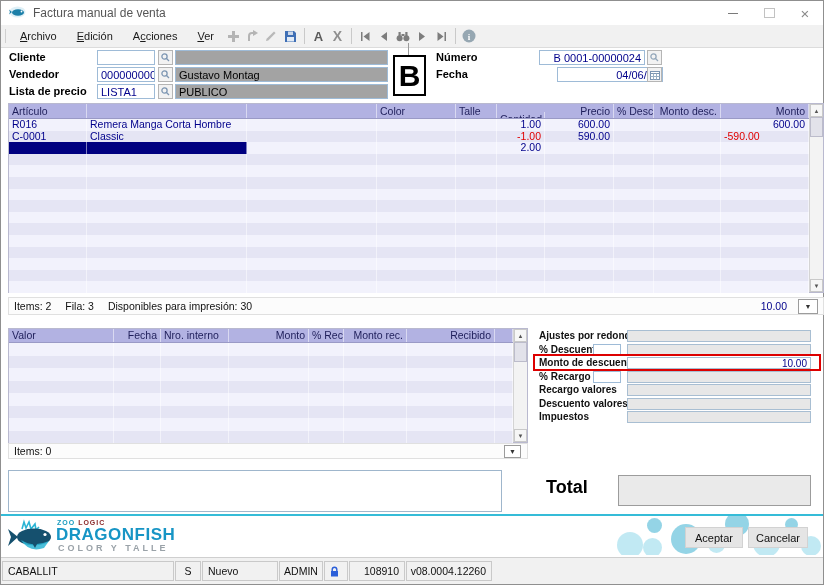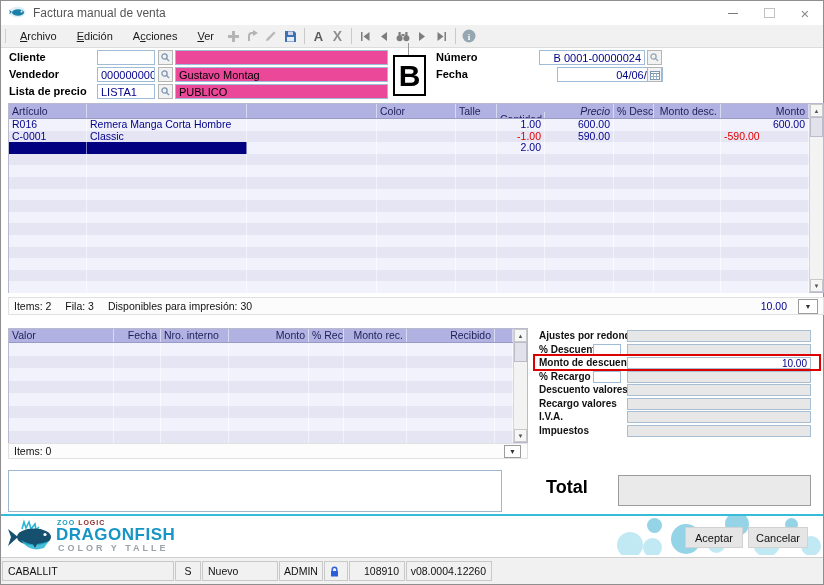--- a/index.html
+++ b/index.html
@@ -20,21 +20,21 @@
   .menu-item{padding:0 10px;color:#1a1a1a;cursor:default;}
   .menu-item u{text-decoration:underline;}
   .tb-sep{width:1px;height:16px;background:#c9c9c9;margin:0 4px;}
   .tb-btn{width:19px;height:18px;display:flex;align-items:center;justify-content:center;}
   .tb-a{font-weight:bold;color:#5a5a5a;font-size:13px;}
   .tb-x{color:#8f8f8f;font-size:14px;font-weight:bold;}
   
   .flabel{font-weight:bold;color:#000;white-space:nowrap;}
   .inp{position:absolute;height:15px;border:1px solid #9ebbd7;background:#fff;box-sizing:border-box;
        display:flex;align-items:center;padding:0 3px;font-size:11px;white-space:nowrap;overflow:hidden;}
-  .inp.gray{background:#ec4899;}
+  .inp.gray{background:#a3a3a3;}
   .inp.right{justify-content:flex-end;}
   .navy{color:#00008b;}
   .mini-btn{position:absolute;width:15px;height:15px;box-sizing:border-box;border:1px solid #b5b5b5;background:#f2f2f2;display:flex;align-items:center;justify-content:center;}
   .bletter{position:absolute;left:392px;top:54px;width:33px;height:41px;border:2px solid #000;display:flex;align-items:center;justify-content:center;font-size:30px;font-weight:bold;box-sizing:border-box;}
   .bline{position:absolute;left:407px;top:42px;width:1px;height:12px;background:#9a9a9a;}
   
   .gridwrap{position:absolute;border:1px solid #b9b9cf;box-sizing:border-box;display:flex;background:#fff;}
   .gridmain{display:flex;flex-direction:column;}
   .g-head{display:flex;background:#b2b2e2;border-bottom:1px solid #9a9ac6;}
   .g-cell{flex:0 0 auto;box-sizing:border-box;padding:0 3px;white-space:nowrap;overflow:hidden;font-size:10.5px;border-right:1px solid rgba(255,255,255,.5);}
@@ -236,21 +236,21 @@
 
   <div class="gridwrap" style="left:7px;top:102px;width:816px;height:190px">
     <div class="gridmain" style="width:800px">
       <div class="g-head" id="t1-head" style="height:14px;line-height:14px">
           <div class="g-cell h" style="width: 78px; text-align: left;">Artículo</div>
           <div class="g-cell h" style="width: 160px; text-align: left;"></div>
           <div class="g-cell h" style="width: 130px; text-align: left;"></div>
           <div class="g-cell h" style="width: 79px; text-align: left;">Color</div>
           <div class="g-cell h" style="width: 41px; text-align: left;">Talle</div>
           <div class="g-cell h" style="width: 48px; text-align: right; margin-top: 8px;">Cantidad</div>
-          <div class="g-cell h" style="width: 69px; text-align: right; font-style: italic;">Precio</div>
+          <div class="g-cell h" style="width: 69px; text-align: right;">Precio</div>
           <div class="g-cell h" style="width: 40px; text-align: right;">% Desc.</div>
           <div class="g-cell h" style="width: 67px; text-align: right;">Monto desc.</div>
           <div class="g-cell h" style="width: 88px; text-align: right;">Monto</div>
         </div>
       <div id="t1-body">
           <div class="g-row odd" style="height: 11.6px; line-height: 11.6px;">
             <div class="g-cell" style="width: 78px; text-align: left;">R016</div>
             <div class="g-cell" style="width: 160px; text-align: left;">Remera Manga Corta Hombre</div>
             <div class="g-cell" style="width: 130px; text-align: left;"></div>
             <div class="g-cell" style="width: 79px; text-align: left;"></div>
@@ -570,29 +570,25 @@
       <div class="tp-row hl">
         <div class="tp-label">Monto de descuento</div>
         <div class="tp-field white">10.00</div>
       </div>
       <div class="tp-row">
         <div class="tp-label">% Recargo</div>
         <div class="tp-small"></div>
         <div class="tp-field gray"></div>
       </div>
       <div class="tp-row">
-        <div class="tp-label">Descuento valores</div>
-        <div class="tp-field gray"></div>
-      </div>
-      <div class="tp-row">
         <div class="tp-label">Recargo valores</div>
         <div class="tp-field gray"></div>
       </div>
       <div class="tp-row">
-        <div class="tp-label">I.V.A.</div>
+        <div class="tp-label">Descuento valores</div>
         <div class="tp-field gray"></div>
       </div>
       <div class="tp-row">
         <div class="tp-label">Impuestos</div>
         <div class="tp-field gray"></div>
       </div>
     </div>
 
   <div class="commentbox"></div>
 

